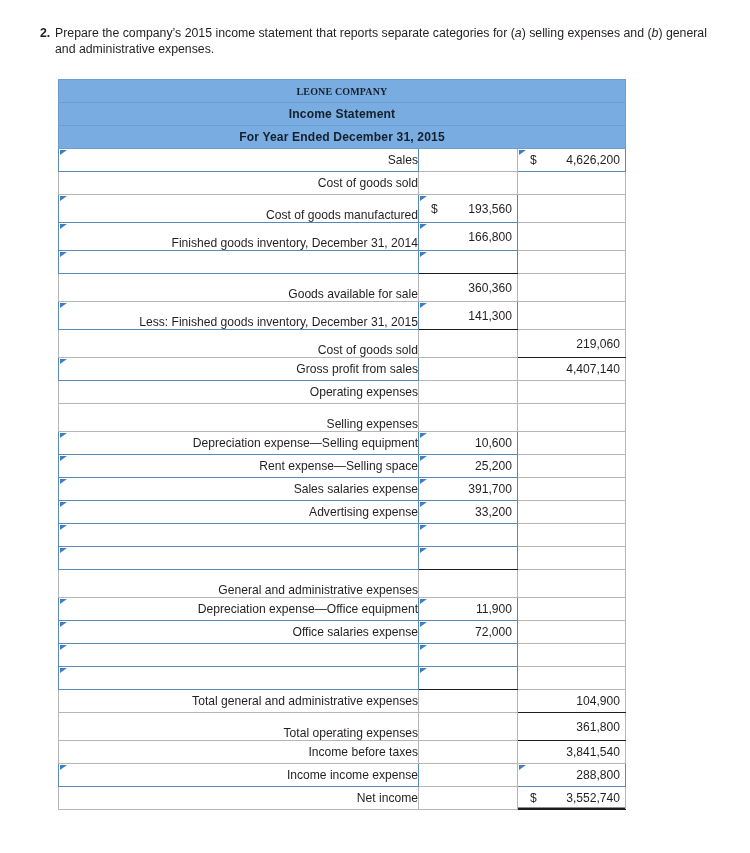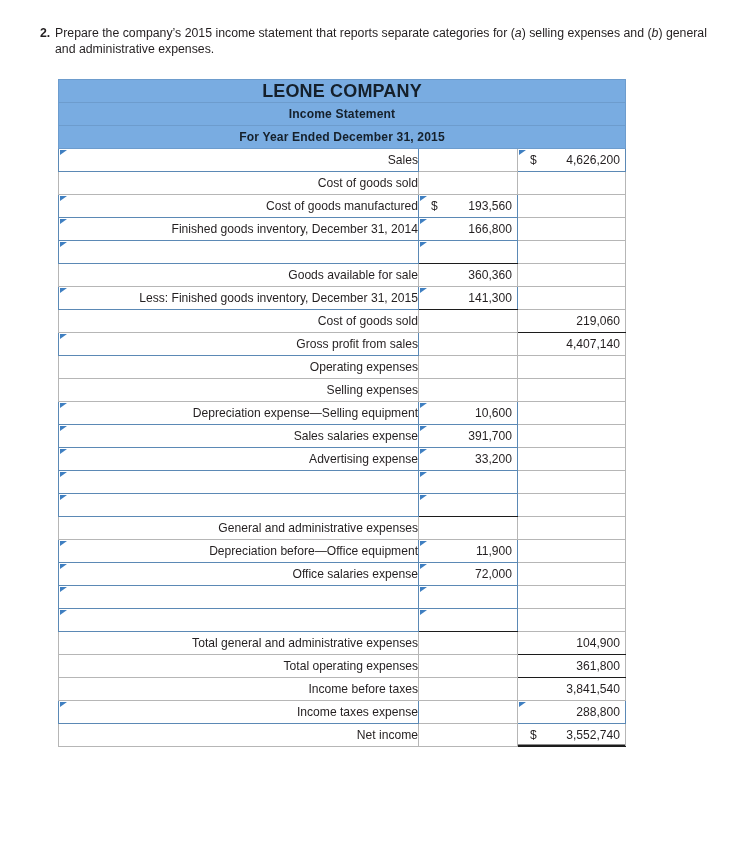--- a/index.html
+++ b/index.html
@@ -60,31 +60,31 @@
 
   
   .hdr td {
     background: #79ace1 !important;
     border: 1px solid #6d9ccd !important;
     text-align: center;
     font-weight: bold;
     color: #15202b;
     letter-spacing: 0.15px;
   }
-  .hdr.t1 td { font-size: 18px; }
+  .hdr.t1 td { font-size: 10px; font-family: Liberation Serif, serif; }
 
   
   .lbl {
     text-align: right;
     white-space: nowrap;
     overflow: hidden;
   }
   .lbl .tx { display: inline-block; padding-left: 4px; }
   .i0 .tx { padding-left: 4px; }
-  .i1 .tx { padding-left: 16px; }
+  .i1 .tx { padding-left: 16px; margin-top: 13px; }
   .i2 .tx { padding-left: 28px; }
 
   
   .num {
     text-align: right;
     position: relative;
     white-space: nowrap;
   }
   .num .val { padding-right: 5px; display: inline-block; }
   .num .cur {
@@ -199,20 +199,25 @@
         <td class="lbl i1"><span class="tx">Selling expenses</span></td>
         <td class="num"><span class="val"></span></td>
         <td class="num"><span class="val"></span></td>
       </tr>
       <tr>
         <td class="lbl i2 edit"><span class="tx">Depreciation expense—Selling equipment</span></td>
         <td class="num edit"><span class="val">10,600</span></td>
         <td class="num"><span class="val"></span></td>
       </tr>
       <tr>
+        <td class="lbl i2 edit"><span class="tx">Rent expense—Selling space</span></td>
+        <td class="num edit"><span class="val">25,200</span></td>
+        <td class="num"><span class="val"></span></td>
+      </tr>
+      <tr>
         <td class="lbl i2 edit"><span class="tx">Sales salaries expense</span></td>
         <td class="num edit"><span class="val">391,700</span></td>
         <td class="num"><span class="val"></span></td>
       </tr>
       <tr>
         <td class="lbl i2 edit"><span class="tx">Advertising expense</span></td>
         <td class="num edit"><span class="val">33,200</span></td>
         <td class="num"><span class="val"></span></td>
       </tr>
       <tr>
@@ -224,21 +229,21 @@
         <td class="lbl i2 edit"><span class="tx"></span></td>
         <td class="num edit bb-thin"><span class="val"></span></td>
         <td class="num"><span class="val"></span></td>
       </tr>
       <tr>
         <td class="lbl i1"><span class="tx">General and administrative expenses</span></td>
         <td class="num"><span class="val"></span></td>
         <td class="num"><span class="val"></span></td>
       </tr>
       <tr>
-        <td class="lbl i2 edit"><span class="tx">Depreciation before—Office equipment</span></td>
+        <td class="lbl i2 edit"><span class="tx">Depreciation expense—Office equipment</span></td>
         <td class="num edit"><span class="val">11,900</span></td>
         <td class="num"><span class="val"></span></td>
       </tr>
       <tr>
         <td class="lbl i2 edit"><span class="tx">Office salaries expense</span></td>
         <td class="num edit"><span class="val">72,000</span></td>
         <td class="num"><span class="val"></span></td>
       </tr>
       <tr>
         <td class="lbl i2 edit"><span class="tx"></span></td>
@@ -259,21 +264,21 @@
         <td class="lbl i1"><span class="tx">Total operating expenses</span></td>
         <td class="num"><span class="val"></span></td>
         <td class="num bb-thin"><span class="val">361,800</span></td>
       </tr>
       <tr>
         <td class="lbl i0"><span class="tx">Income before taxes</span></td>
         <td class="num"><span class="val"></span></td>
         <td class="num"><span class="val">3,841,540</span></td>
       </tr>
       <tr>
-        <td class="lbl i0 edit"><span class="tx">Income taxes expense</span></td>
+        <td class="lbl i0 edit"><span class="tx">Income income expense</span></td>
         <td class="num"><span class="val"></span></td>
         <td class="num edit"><span class="val">288,800</span></td>
       </tr>
       <tr>
         <td class="lbl i0"><span class="tx">Net income</span></td>
         <td class="num"><span class="val"></span></td>
         <td class="num bb-dbl"><span class="cur">$</span><span class="val">3,552,740</span></td>
       </tr>
     </tbody>
 </table>

